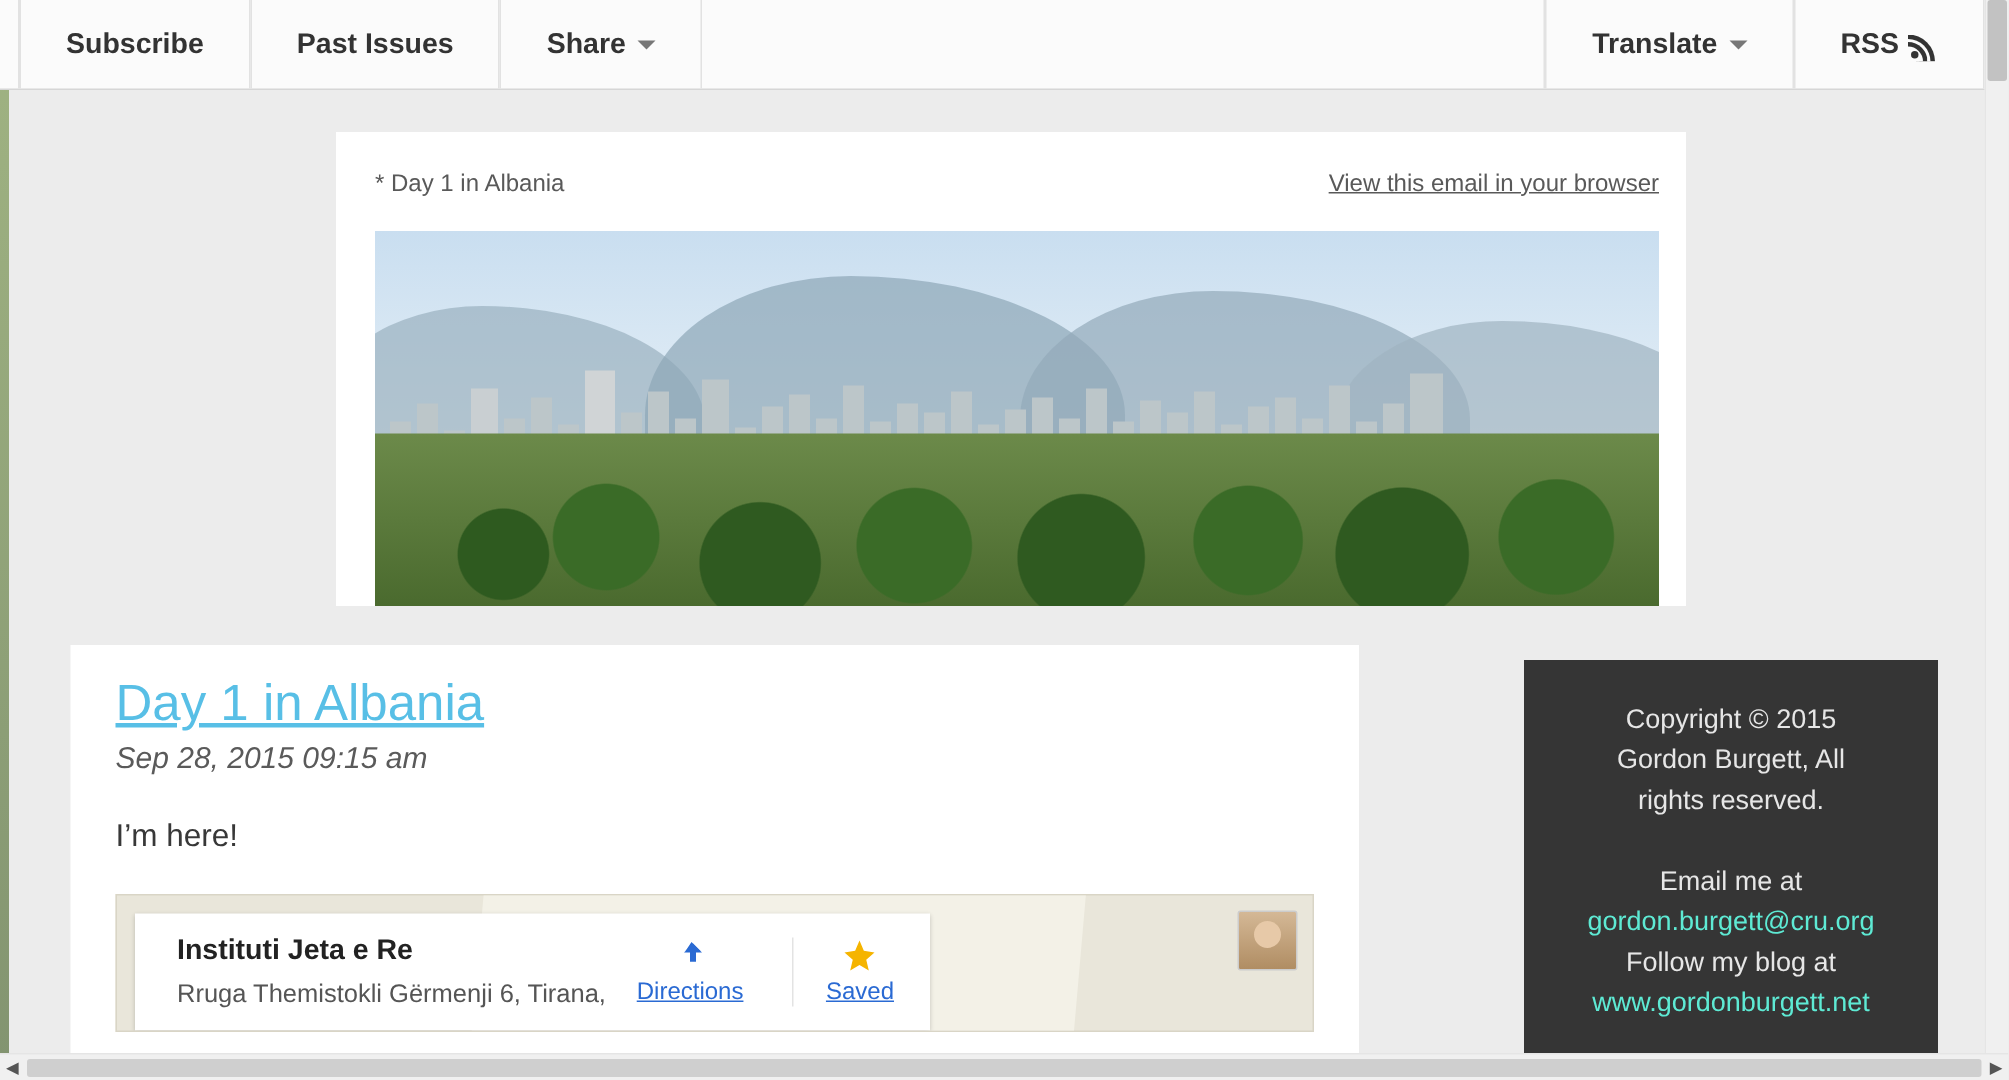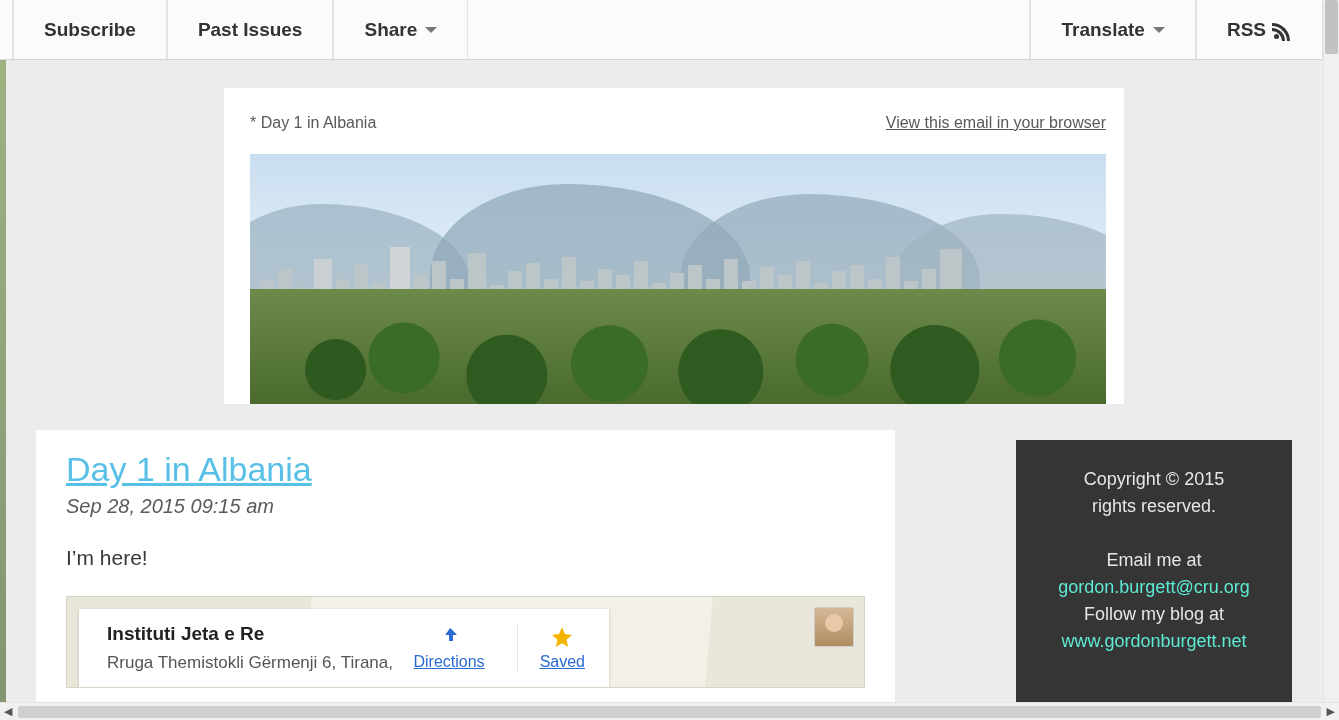--- a/index.html
+++ b/index.html
@@ -196,21 +196,21 @@
       radial-gradient(circle at 55% 72%, #2f5a20 0 42px, transparent 43px),
       radial-gradient(circle at 68% 62%, #3a6b27 0 36px, transparent 37px),
       radial-gradient(circle at 80% 70%, #2f5a20 0 44px, transparent 45px),
       radial-gradient(circle at 92% 60%, #3a6b27 0 38px, transparent 39px),
       linear-gradient(#6c8a4a,#4a6a2e);
   }
 
   
   .article {
     position: absolute;
-    left: 36px;
+    left: 47px;
     top: 370px;
     width: 859px;
     background: #fff;
     padding: 20px 30px 30px 30px;
   }
   .article h1 a {
     font-size: 34px;
     font-weight: 400;
     color: #58bfe6;
     text-decoration: underline;
@@ -457,20 +457,21 @@
             <span>Saved</span>
           </div>
         </div>
       </div>
       <div class="avatar"></div>
     </div>
   </div>
 
   <div class="sidebar">
     <div>Copyright ©  2015</div>
+    <div>Gordon Burgett, All</div>
     <div>rights reserved.</div>
     <br>
     <div>Email me at</div>
     <a>gordon.burgett@cru.org</a>
     <div>Follow my blog at</div>
     <a>www.gordonburgett.net</a>
   </div>
 </div>
 
 <div class="hscroll">

